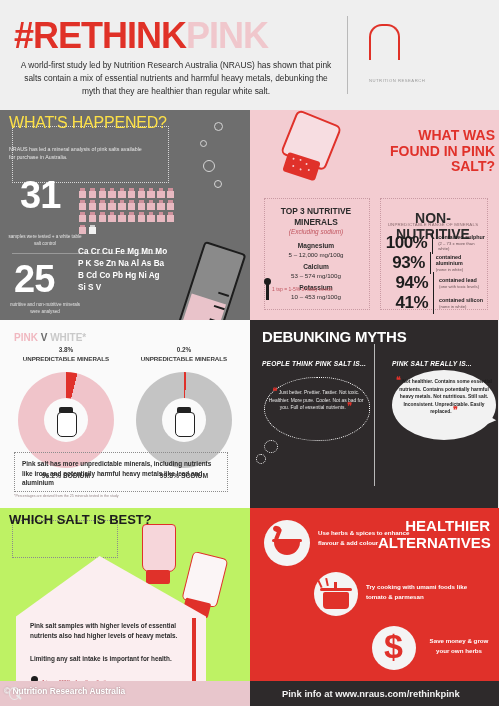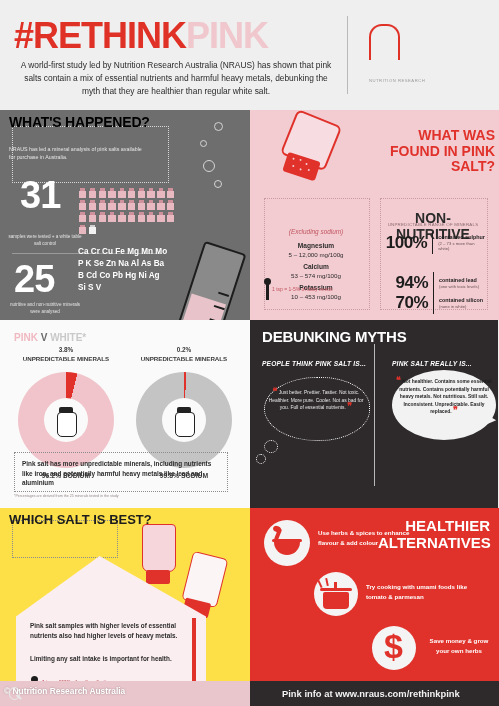--- a/index.html
+++ b/index.html
@@ -19,28 +19,28 @@
   .lw-nr{color:#e03127;}
   .lw-aus{color:#c9c9c9;}
   .logo-tag{position:absolute;left:6px;top:56px;font-size:4.2px;letter-spacing:.5px;color:#9a9a9a;}
 
   
   .panel{position:absolute;overflow:hidden;}
   .p-grey{left:0;top:110px;width:250px;height:210px;background:#6e6e6e;}
   .p-pink{left:250px;top:110px;width:249px;height:210px;background:#f3ccd1;}
   .p-white{left:0;top:320px;width:250px;height:188px;background:#fafafa;}
   .p-dark{left:250px;top:320px;width:248px;height:188px;background:#2e2a2b;}
-  .p-lpink{left:0;top:508px;width:282px;height:198px;background:#fde047;}
+  .p-lpink{left:0;top:508px;width:282px;height:198px;background:#bef264;}
   .p-red{left:250px;top:508px;width:249px;height:173px;background:#e0312a;}
   .p-foot{left:250px;top:681px;width:249px;height:25px;background:#2e2a2b;}
   .p-footl{left:0;top:681px;width:250px;height:25px;background:#e8c6cc;}
 
   
   .wh-box{position:absolute;left:12px;top:16px;width:155px;height:55px;border:1px dotted #d8d8d8;}
-  .wh-title{position:absolute;left:9px;top:5px;font-size:14px;font-weight:bold;color:#000000;line-height:1.02;letter-spacing:-.2px;}
+  .wh-title{position:absolute;left:9px;top:5px;font-size:16px;font-weight:normal;color:#fde047;line-height:1.02;letter-spacing:-.2px;}
   .wh-sub{position:absolute;left:9px;top:36px;width:138px;font-size:5.3px;line-height:1.5;color:#e6e6e6;}
   .bignum{position:absolute;font-size:38px;font-weight:bold;color:#fff;line-height:1;letter-spacing:-1px;}
   .bigcap{position:absolute;font-size:4.6px;line-height:1.45;color:#e3e3e3;text-align:center;width:78px;}
   .hrule{position:absolute;left:12px;width:150px;height:1px;background:#9a9a9a;}
   .elems{position:absolute;left:78px;top:136px;width:110px;font-size:8.2px;font-weight:bold;color:#fff;line-height:1.48;}
   .shakegrid{position:absolute;left:79px;top:78px;width:106px;}
   .sgrow{display:flex;gap:2.4px;margin-bottom:2.6px;}
   .sk{width:7.4px;height:9.6px;position:relative;}
   .sk i{position:absolute;left:0;top:2.6px;width:7.4px;height:7px;background:#e8b9c1;display:block;}
   .sk b{position:absolute;left:1.4px;top:0;width:4.6px;height:2.6px;background:#cf919c;display:block;}
@@ -329,20 +329,21 @@
         <s style="left:6px;top:4px;"></s>
           <s style="left:13px;top:3px;"></s>
           <s style="left:20px;top:5px;"></s>
         <s style="left:8px;top:11px;"></s>
           <s style="left:16px;top:12px;"></s>
           <s style="left:24px;top:10px;"></s>
       </div>
     </div>
 
     <div class="box-dot bx1"></div>
+    <div class="nm-h" style="left:14px;top:96px;">TOP 3 NUTRITIVE MINERALS</div>
     <div class="nm-sub" style="left:14px;top:118px;">(Excluding sodium)</div>
     <div class="mn" style="left:14px;top:131px;">Magnesium</div>
     <div class="mn" style="left:14px;top:140px;"><span>5 – 12,000 mg/100g</span></div>
     <div class="mn" style="left:14px;top:152px;">Calcium</div>
     <div class="mn" style="left:14px;top:161px;"><span>53 – 574 mg/100g</span></div>
     <div class="mn" style="left:14px;top:173px;">Potassium</div>
     <div class="mn" style="left:14px;top:182px;"><span>10 – 453 mg/100g</span></div>
     <div class="spoon">
         <b></b>
         <i></i>
@@ -351,27 +352,32 @@
 
     <div class="box-dot bx2"></div>
     <div class="nn-h" style="left:130px;top:100px;">NON-NUTRITIVE</div>
     <div class="nn-s" style="left:130px;top:112px;">UNPREDICTABLE RANGE OF MINERALS</div>
 
     <div class="pct-row" style="left:132px;top:122px;">
       <span class="pct">100%</span>
       <span class="pbar"></span>
       <span class="plab"><span>contained sulphur</span><em>(2 – 73 x more than white)</em></span>
     </div>
+    <div class="pct-row" style="left:132px;top:142px;">
+      <span class="pct">93%</span>
+      <span class="pbar"></span>
+      <span class="plab"><span>contained aluminium</span><em>(none in white)</em></span>
+    </div>
     <div class="pct-row" style="left:132px;top:162px;">
       <span class="pct">94%</span>
       <span class="pbar"></span>
       <span class="plab"><span>contained lead</span><em>(one with toxic levels)</em></span>
     </div>
     <div class="pct-row" style="left:132px;top:182px;">
-      <span class="pct">70%</span>
+      <span class="pct">41%</span>
       <span class="pbar"></span>
       <span class="plab"><span>contained silicon</span><em>(none in white)</em></span>
     </div>
   </div>
 
   <div class="panel p-white">
     <div class="pw-title"><span class="pw-p">PINK</span> <span class="pw-v">V</span> <span class="pw-w">WHITE*</span></div>
 
     <div class="dlab-top" style="left:6px;top:26px;"><b>3.8%</b><span>UNPREDICTABLE MINERALS</span></div>
     <div class="don" style="left:18px;top:52px;background:conic-gradient(#e0312a 0 3.8%, #f0c4ca 3.8% 100%);">

